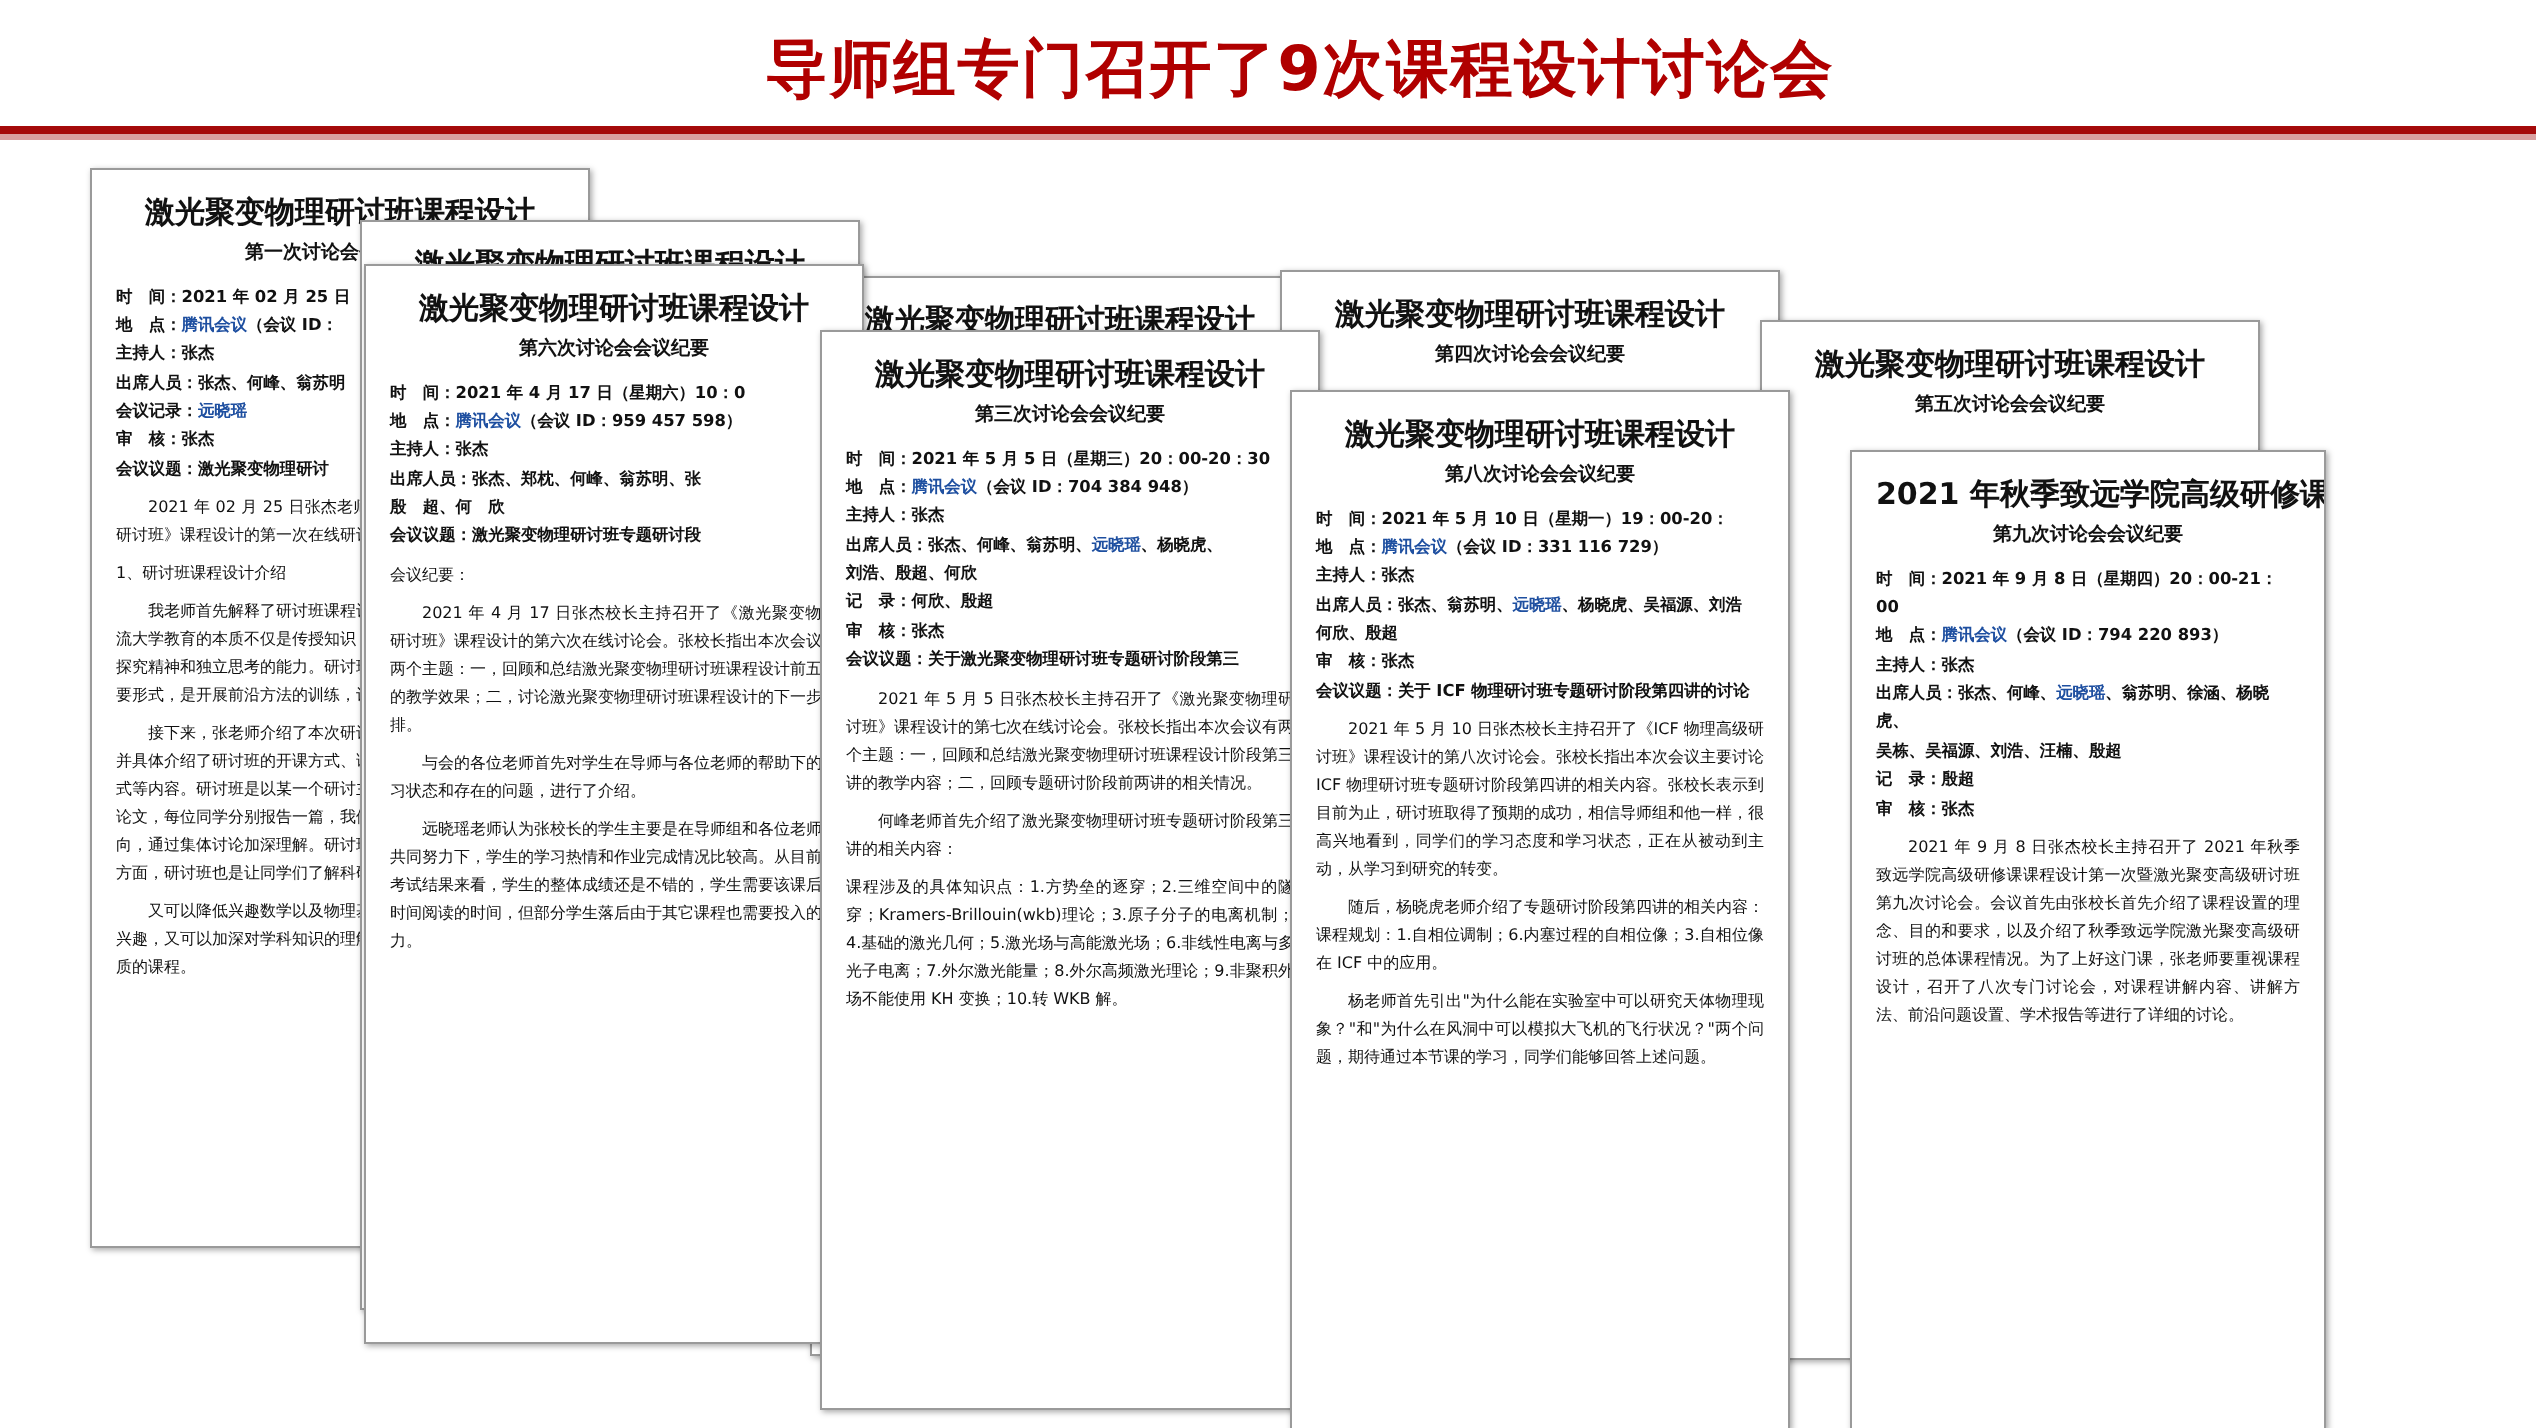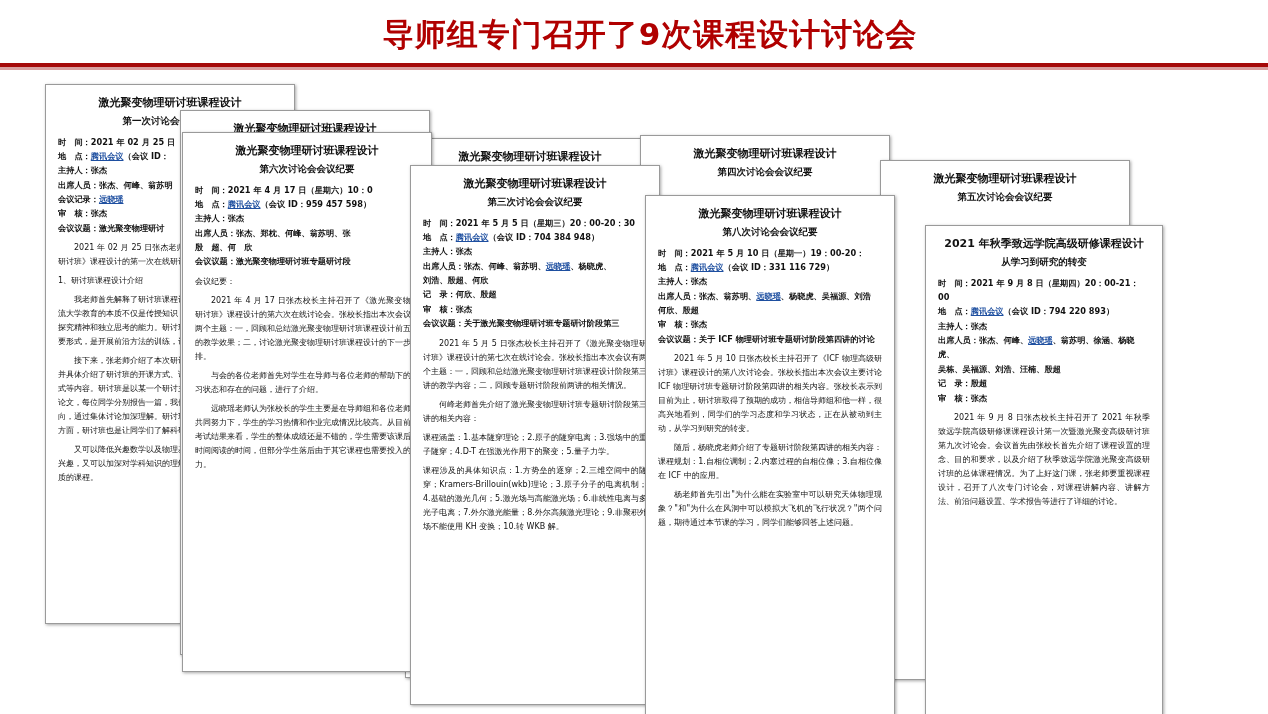--- a/index.html
+++ b/index.html
@@ -35,41 +35,40 @@
     border:1px solid #9a9a9a;
     box-shadow:1px 1px 3px rgba(0,0,0,.35);
     overflow:hidden;
     box-sizing:border-box;
     padding:10px 12px 6px 12px;
     font-family:"DejaVu Sans", sans-serif;
     color:#111;
   }
   .doc .dtitle{
     text-align:center;
-    font-size:11px;
+    font-size:15px;
     font-weight:bold;
     line-height:1.5;
     margin-bottom:2px;
     white-space:nowrap;
   }
   .doc .dsub{
     text-align:center;
     font-size:9.5px;
     font-weight:bold;
     line-height:1.5;
     margin-bottom:7px;
     white-space:nowrap;
   }
   .doc .meta{
     font-size:8.2px;
     line-height:1.75;
     font-weight:bold;
   }
   .doc .meta .u{
-    text-decoration:underline;
     color:#1e4fa0;
   }
   .doc .body{
     font-size:8px;
     line-height:1.75;
     margin-top:6px;
     text-align:justify;
   }
   .doc .body p{margin:0 0 5px 0;text-indent:2em;}
   .doc .body p.bold{font-weight:normal;text-indent:0;}
@@ -146,45 +145,44 @@
         <div>主持人：张杰</div>
         <div>出席人员：张杰、何峰、翁苏明、<span class="u">远晓瑶</span>、杨晓虎、</div>
         <div>刘浩、殷超、何欣</div>
         <div>记　录：何欣、殷超</div>
         <div>审　核：张杰</div>
         <div>会议议题：关于激光聚变物理研讨班专题研讨阶段第三</div>
       </div>
       <div class="body">
         <p>2021 年 5 月 5 日张杰校长主持召开了《激光聚变物理研讨班》课程设计的第七次在线讨论会。张校长指出本次会议有两个主题：一，回顾和总结激光聚变物理研讨班课程设计阶段第三讲的教学内容；二，回顾专题研讨阶段前两讲的相关情况。</p>
         <p>何峰老师首先介绍了激光聚变物理研讨班专题研讨阶段第三讲的相关内容：</p>
-        <p class="bold">课程涵盖：1.基本隧穿理论；2.原子的隧穿电离；3.强场中的重子隧穿；4.D-T 在强激光作用下的聚变；5.量子力学。</p>
         <p class="bold">课程涉及的具体知识点：1.方势垒的逐穿；2.三维空间中的隧穿；Kramers-Brillouin(wkb)理论；3.原子分子的电离机制；4.基础的激光几何；5.激光场与高能激光场；6.非线性电离与多光子电离；7.外尔激光能量；8.外尔高频激光理论；9.非聚积外场不能使用 KH 变换；10.转 WKB 解。</p>
       </div>
     </div>
     <div class="doc" style="left: 645px; top: 195px; width: 250px; height: 520px; z-index: 17;">
       <div class="dtitle">激光聚变物理研讨班课程设计</div>
       <div class="dsub">第八次讨论会会议纪要</div>
       <div class="meta">
         <div>时　间：2021 年 5 月 10 日（星期一）19：00-20：</div>
         <div>地　点：<span class="u">腾讯会议</span>（会议 ID：331 116 729）</div>
         <div>主持人：张杰</div>
         <div>出席人员：张杰、翁苏明、<span class="u">远晓瑶</span>、杨晓虎、吴福源、刘浩</div>
         <div>何欣、殷超</div>
         <div>审　核：张杰</div>
         <div>会议议题：关于 ICF 物理研讨班专题研讨阶段第四讲的讨论</div>
       </div>
       <div class="body">
         <p>2021 年 5 月 10 日张杰校长主持召开了《ICF 物理高级研讨班》课程设计的第八次讨论会。张校长指出本次会议主要讨论 ICF 物理研讨班专题研讨阶段第四讲的相关内容。张校长表示到目前为止，研讨班取得了预期的成功，相信导师组和他一样，很高兴地看到，同学们的学习态度和学习状态，正在从被动到主动，从学习到研究的转变。</p>
-        <p>随后，杨晓虎老师介绍了专题研讨阶段第四讲的相关内容：课程规划：1.自相位调制；2.内塞过程的自相位像；3.自相位像在 ICF 中的应用。</p>
+        <p>随后，杨晓虎老师介绍了专题研讨阶段第四讲的相关内容：课程规划：1.自相位调制；6.内塞过程的自相位像；3.自相位像在 ICF 中的应用。</p>
         <p>杨老师首先引出"为什么能在实验室中可以研究天体物理现象？"和"为什么在风洞中可以模拟大飞机的飞行状况？"两个问题，期待通过本节课的学习，同学们能够回答上述问题。</p>
       </div>
     </div>
     <div class="doc" style="left: 925px; top: 225px; width: 238px; height: 490px; z-index: 18;">
       <div class="dtitle">2021 年秋季致远学院高级研修课程设计</div>
-      <div class="dsub">从学习到研究的转变</div>
+      <div class="dsub">第九次讨论会会议纪要</div>
       <div class="meta">
         <div>时　间：2021 年 9 月 8 日（星期四）20：00-21：00</div>
         <div>地　点：<span class="u">腾讯会议</span>（会议 ID：794 220 893）</div>
         <div>主持人：张杰</div>
         <div>出席人员：张杰、何峰、<span class="u">远晓瑶</span>、翁苏明、徐涵、杨晓虎、</div>
         <div>吴栋、吴福源、刘浩、汪楠、殷超</div>
         <div>记　录：殷超</div>
         <div>审　核：张杰</div>
       </div>
       <div class="body">

